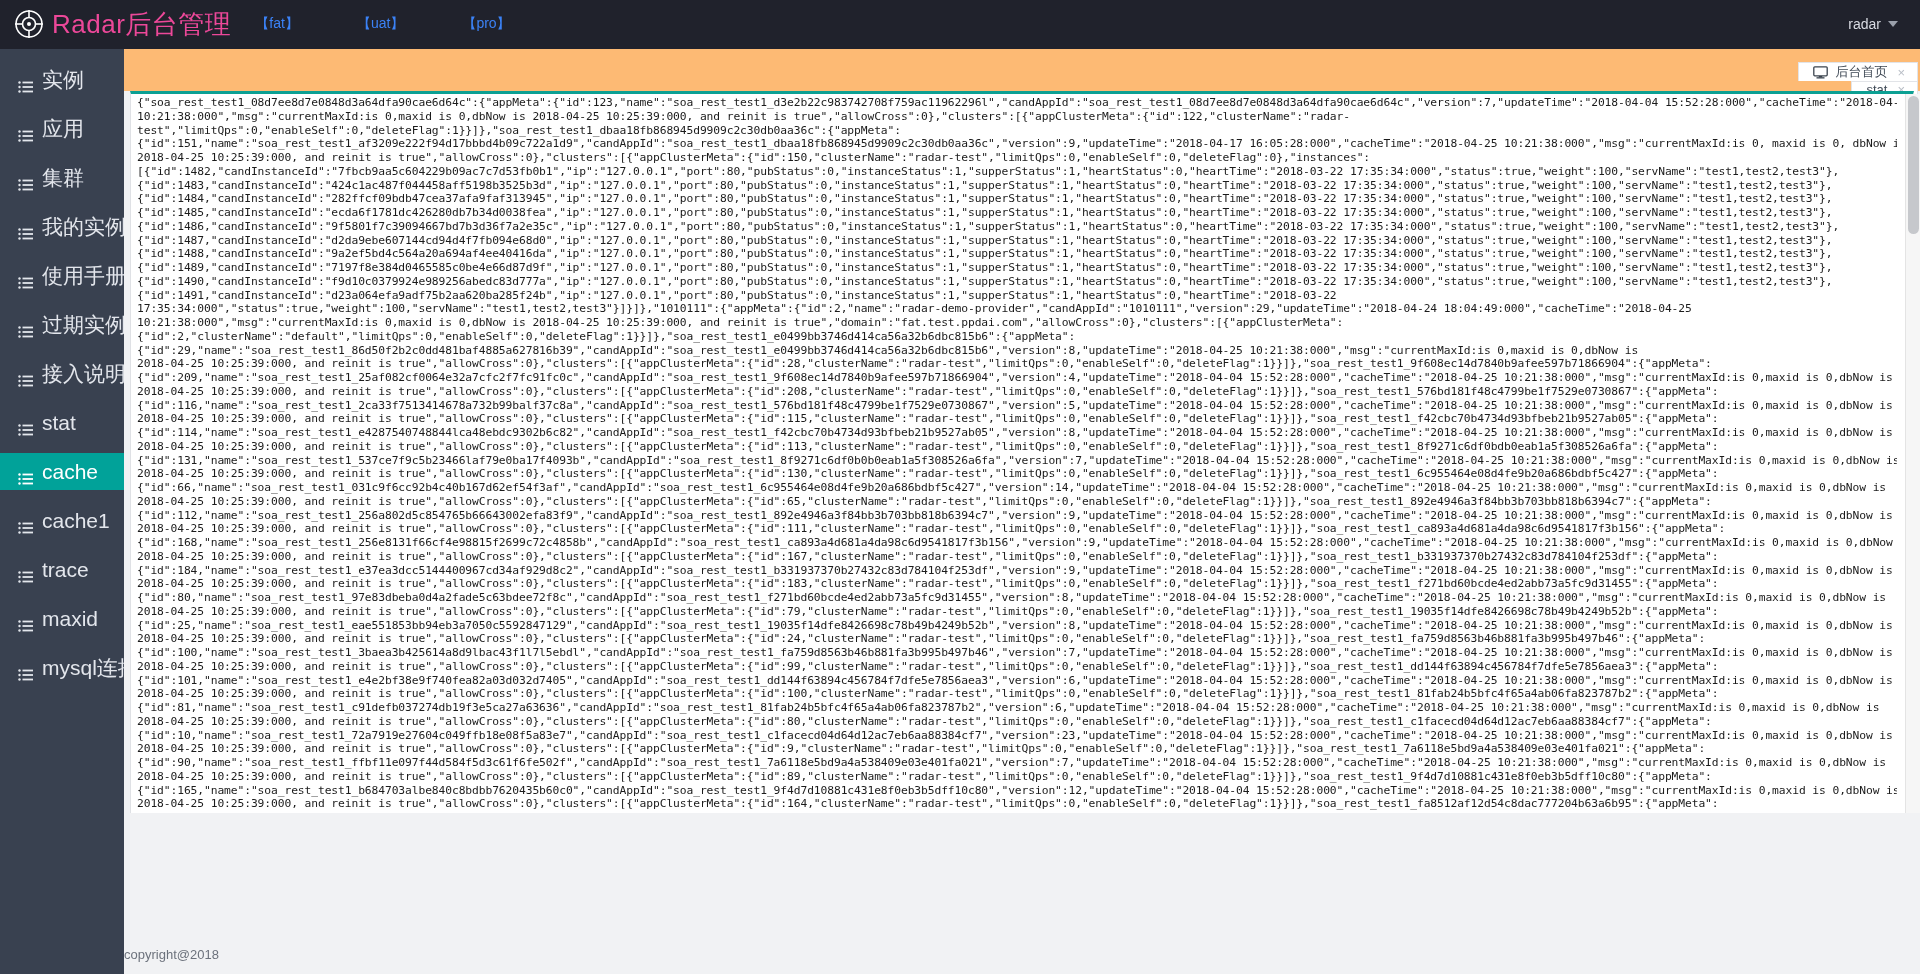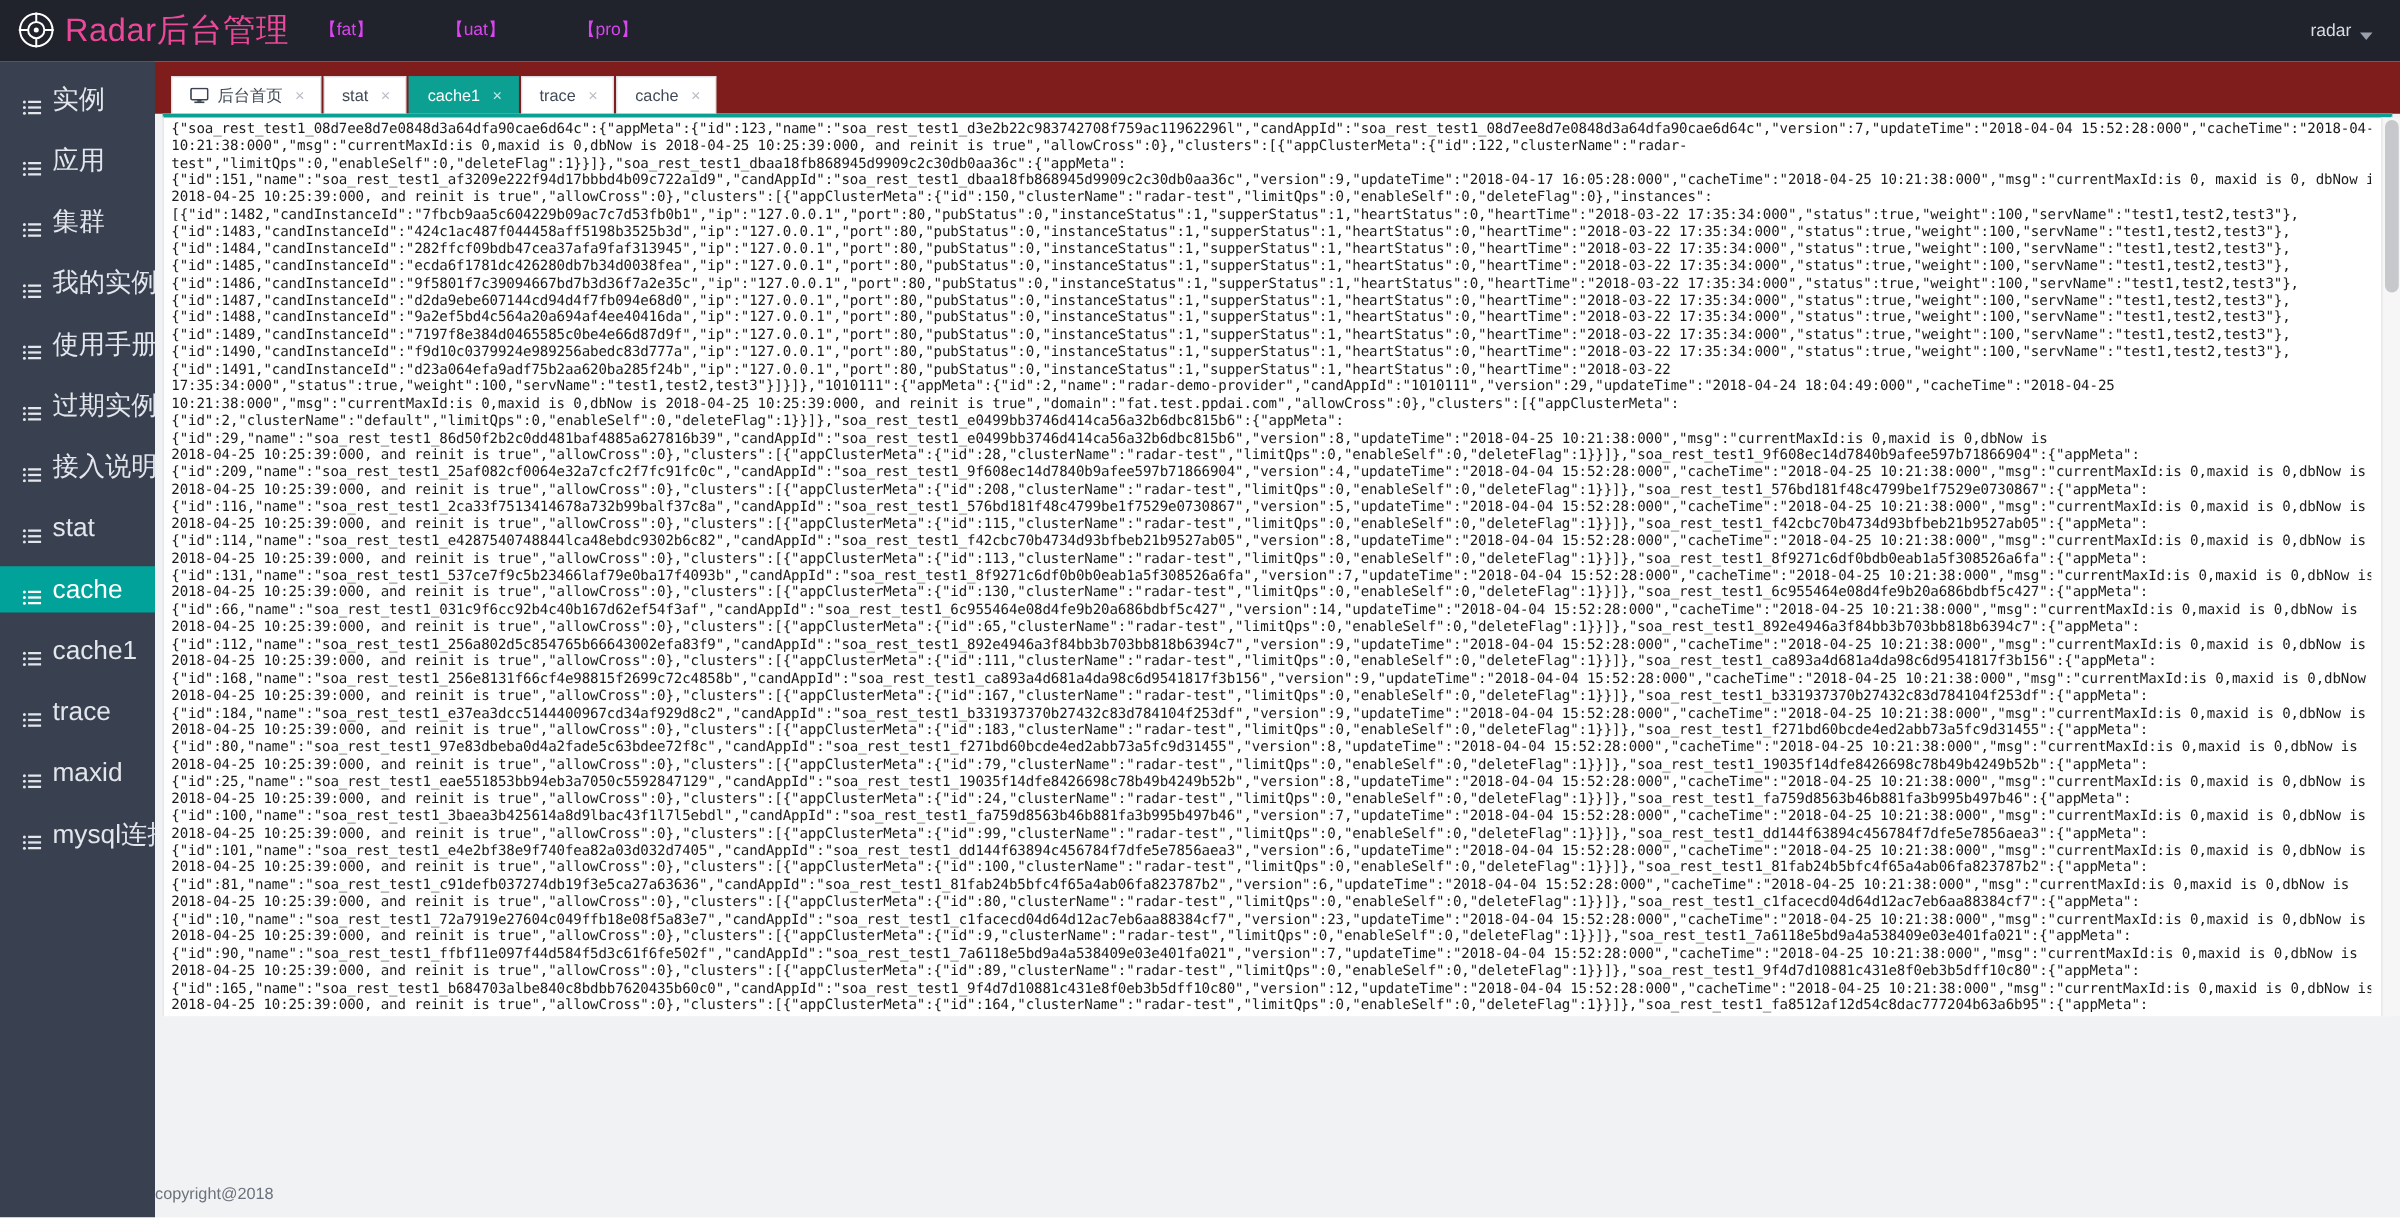--- a/index.html
+++ b/index.html
@@ -38,31 +38,31 @@
     color: #ec4899;
     font-weight: 400;
     letter-spacing: 0.5px;
     white-space: nowrap;
   }
   .env-links {
     display: flex; align-items: center;
     margin-left: 14px;
   }
   .env-link {
-    color: #d946ef;
+    color: #3b82f6;
     font-size: 14px;
     text-decoration: none;
     padding: 0 10px;
     margin-right: 38px;
     white-space: nowrap;
     cursor: pointer;
   }
   .header-spacer { flex: 1 1 auto; }
   .user-menu {
-    display: flex; align-items: flex-end;
+    display: flex; align-items: center;
     color: #d9dce3;
     font-size: 14px;
     padding-right: 22px;
     cursor: pointer;
     white-space: nowrap;
   }
   .caret-down {
     width: 0; height: 0;
     margin-left: 7px;
     border-left: 5px solid transparent;
@@ -103,25 +103,26 @@
     position: absolute;
     top: 49px; left: 124px;
     width: 1796px; height: 925px;
     background: #f1f2f4;
   }
 
   
   .tabbar {
     position: relative;
     height: 42px;
-    background: #7f1d1d;
+    background: #fdba74;
     padding-top: 13px;
     padding-left: 13px;
     display: flex; align-items: flex-end;
     border-bottom: none;
+    flex-direction: column;
   }
   .tab {
     height: 30px;
     display: flex; align-items: center;
     padding: 0 12px 0 14px;
     background: #ffffff;
     color: #404a56;
     font-size: 13px;
     border: 1px solid #e2e4e8;
     border-bottom: none;

